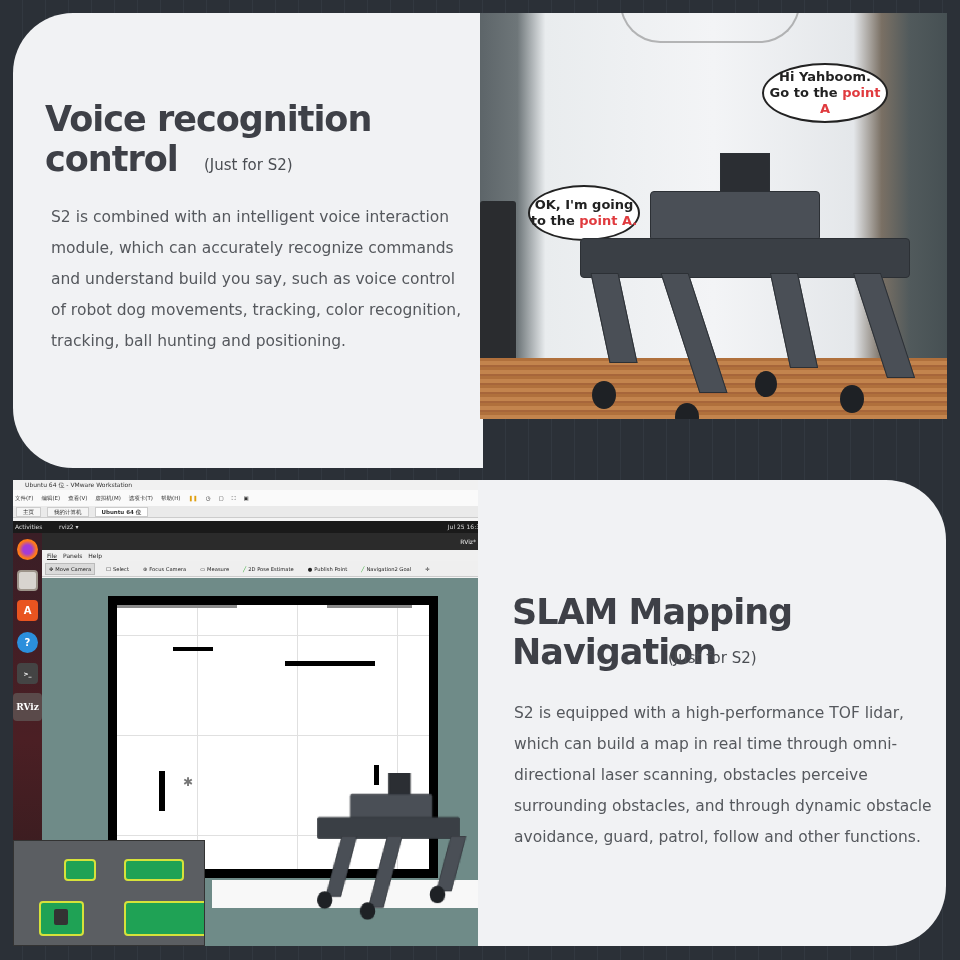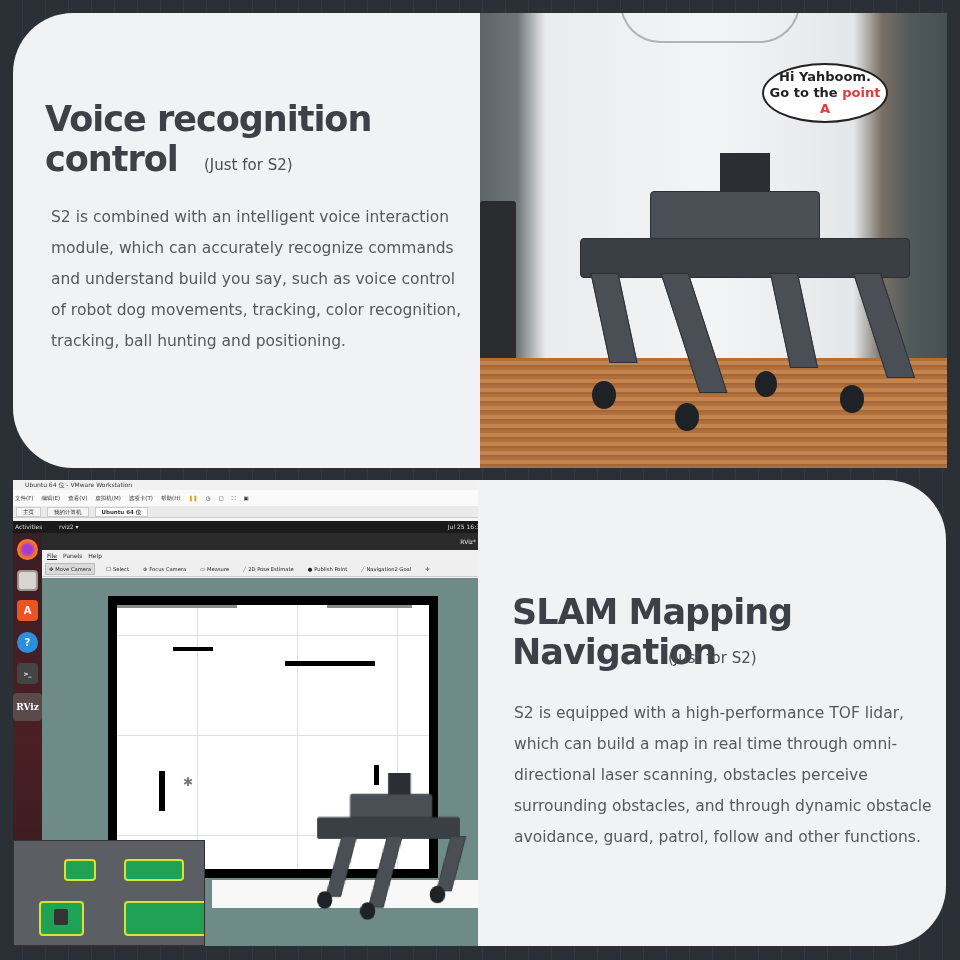--- a/index.html
+++ b/index.html
@@ -19,21 +19,21 @@
   .card-bottom { left: 478px; top: 480px; width: 468px; height: 466px; border-radius: 0 60px 60px 0; }
   .title {
     position: absolute; font-weight: bold; color: #3e4047; letter-spacing: -1px;
     font-family: "DejaVu Sans", sans-serif;
   }
   .subtitle { position: absolute; font-size: 15px; color: #4a4d52; }
   .body-text { position: absolute; font-size: 15.5px; line-height: 31px; color: #55585d; }
 
   
   .photo-top {
-    position: absolute; left: 480px; top: 13px; width: 467px; height: 455px;
+    position: absolute; left: 480px; top: 13px; width: 467px; height: 406px;
     background: linear-gradient(90deg, #5d6569 0%, #6e7679 8%, #e9ecee 14%, #f3f4f6 50%, #e4e7ea 80%, #7a7064 86%, #515a5c 92%, #465053 100%);
     overflow: hidden;
   }
   .photo-top .shirt-print { position:absolute; left:140px; top:-10px; width:180px; height:40px; border:2px solid #777; border-radius:0 0 40px 40px; border-top:none; opacity:.5; }
   .photo-top .table {
     position: absolute; left: 0; top: 345px; width: 100%; height: 110px;
     background: repeating-linear-gradient(180deg, #b0703c 0 3px, #c3844d 3px 7px, #a7663a 7px 9px);
   }
   .photo-top .box-left { position:absolute; left:0; top:188px; width:36px; height:185px; background:#2a2c2f; border-radius:3px; }
   .bubble {
@@ -91,20 +91,24 @@
 
 <div class="photo-top">
   <div class="shirt-print"></div>
   <div class="box-left"></div>
   <div class="table"></div>
 
   <div class="bubble" style="left:282px; top:50px; width:126px; height:60px;">
     <span>Hi Yahboom.</span>
     <span><span>Go to the </span><span class="hl">point A</span></span>
   </div>
+  <div class="bubble" style="left:48px; top:172px; width:112px; height:56px;">
+    <span>OK, I'm going</span>
+    <span><span>to the </span><span class="hl">point A.</span></span>
+  </div>
 
   <div class="dog" style="left:100px; top:140px;">
     <div class="part" style="left:140px; top:0; width:50px; height:40px; background:#2b2e33;"></div>
     <div class="part" style="left:70px; top:38px; width:170px; height:50px; border-radius:4px;"></div>
     <div class="part" style="left:0; top:85px; width:330px; height:40px; border-radius:4px; background:#3a3f45;"></div>
     <div class="part" style="left:20px; top:120px; width:28px; height:90px; transform:skewX(12deg);"></div>
     <div class="part" style="left:100px; top:120px; width:28px; height:120px; transform:skewX(18deg);"></div>
     <div class="part" style="left:200px; top:120px; width:28px; height:95px; transform:skewX(12deg);"></div>
     <div class="part" style="left:290px; top:120px; width:28px; height:105px; transform:skewX(18deg);"></div>
     <div class="foot" style="left:12px; top:228px; width:24px; height:28px;"></div>

